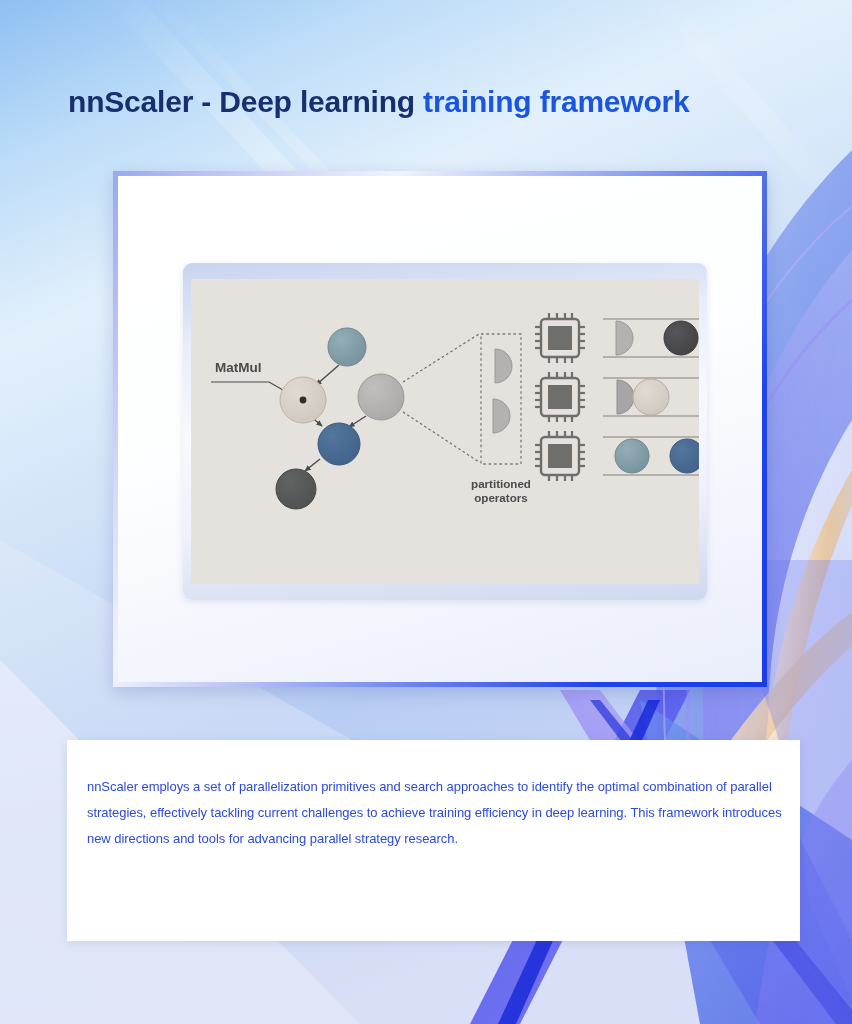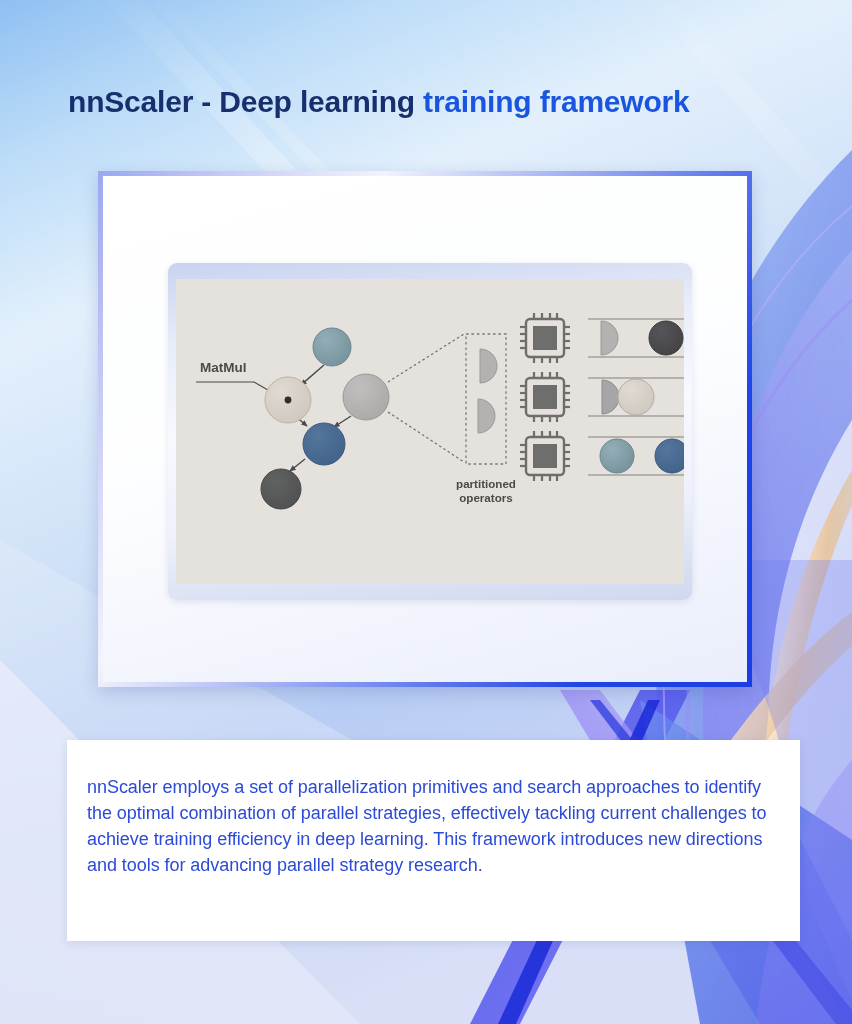--- a/index.html
+++ b/index.html
@@ -36,21 +36,21 @@
     line-height: 44px;
     white-space: nowrap;
     z-index: 6;
   }
   #title-part-a { color: #17306d; }
   #title-part-b { color: #1a55e0; }
 
   
   #figure-card {
     position: absolute;
-    left: 98px;
+    left: 113px;
     top: 171px;
     width: 654px;
     height: 516px;
     z-index: 5;
     padding: 5px;
     background: linear-gradient(120deg,
         #9aa8f2 0%, #c2c6f4 12%, #f2f3fd 30%,
         #6f86ee 62%, #1f44e8 82%, #1a3de6 100%);
     box-shadow: 0 5px 16px rgba(40,60,140,0.20);
   }
@@ -96,21 +96,21 @@
     background: #ffffff;
     z-index: 5;
     box-shadow: 0 2px 9px rgba(50,70,140,0.13);
   }
   #caption-text {
     position: absolute;
     left: 20px;
     top: 34px;
     width: 700px;
     color: #2c4ad8;
-    font-size: 18px;
+    font-size: 13px;
     line-height: 26px;
     letter-spacing: -0.05px;
   }
 </style>
 </head>
 <body>
 
 <div id="bg-stage">
   <svg id="bg-svg" width="852" height="1024" viewBox="0 0 852 1024" preserveAspectRatio="none">
     <defs>

